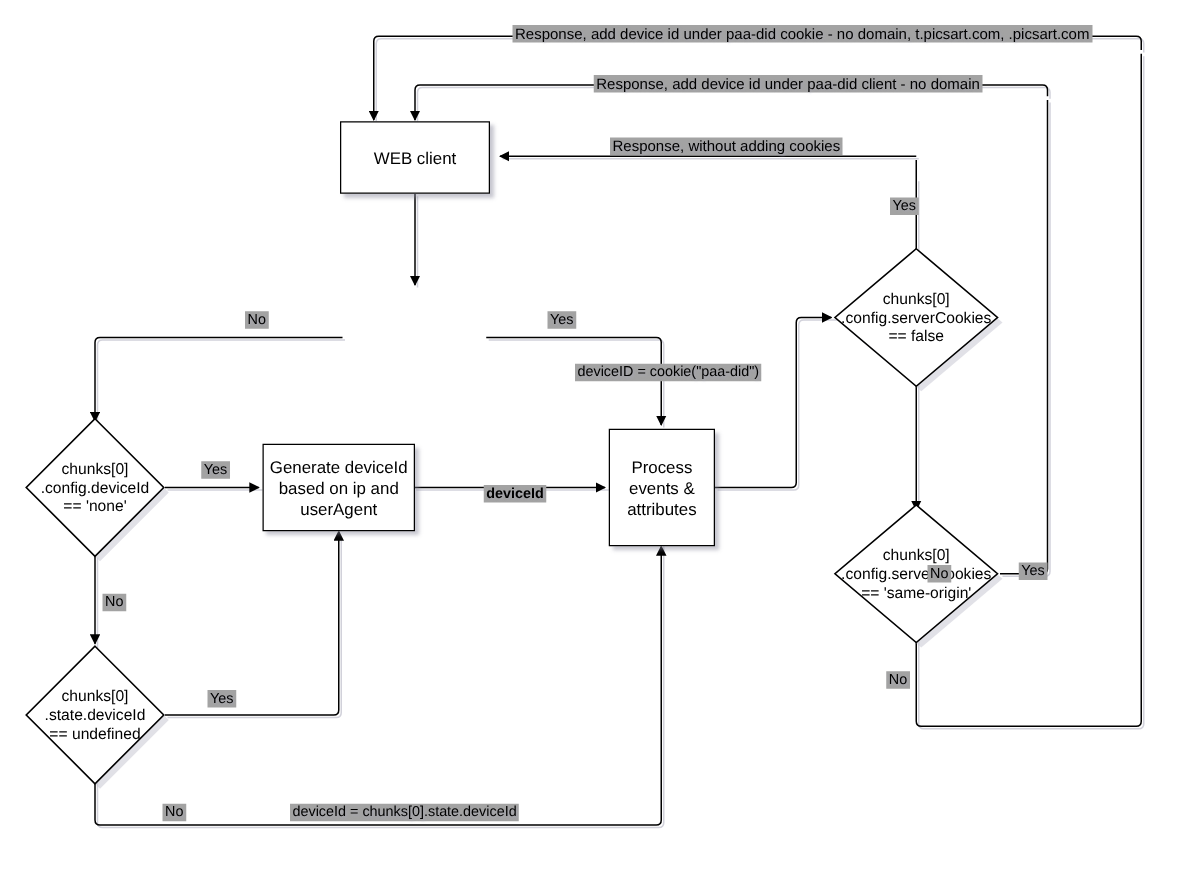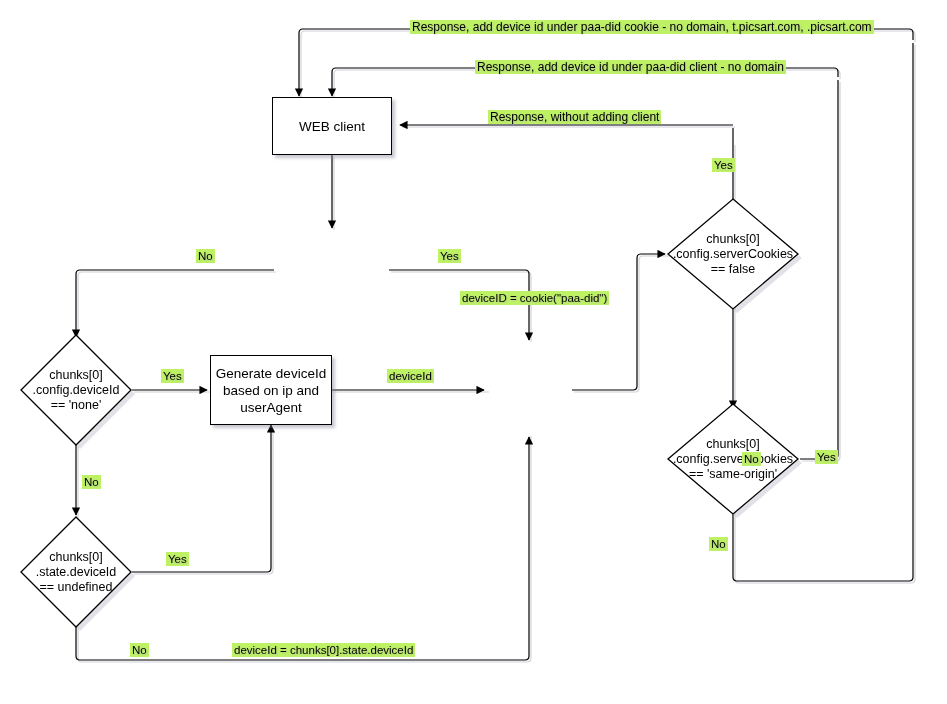--- a/index.html
+++ b/index.html
@@ -81,21 +81,21 @@
     font-size: 12.5px;
     line-height: 15px;
     color: #000000;
     white-space: pre-line;
   }
   .edge-label {
     position: absolute;
     font-size: 11.5px;
     line-height: 14px;
     color: #000000;
-    background: #bef264;
+    background: #a3a3a3;
     padding: 0 2px;
     white-space: nowrap;
     text-shadow: 1px 1px 2px rgba(170,170,190,0.55);
   }
   .edge-label.big {
     font-size: 12px;
   }
 </style>
 </head>
 <body>
@@ -175,20 +175,25 @@
 .config.deviceId
 == 'none'</div>
   </div>
 
   <div class="node box" style="left:210px; top:355px; width:122px; height:70px;">
     <span class="lbl">Generate deviceId
 based on ip and
 userAgent</span>
   </div>
 
+  <div class="node box" style="left:487px; top:343px; width:85px; height:94px;">
+    <span class="lbl">Process
+events &amp;
+attributes</span>
+  </div>
 
   <div class="diamond-wrap" style="left:18px; top:514px; width:116px; height:116px;">
     <svg class="dshape" width="122" height="122" viewBox="0 0 122 122">
       <polygon points="58,3 113,58 58,113 3,58" fill="#c9c9d4" transform="translate(4,4)" opacity="0.55"></polygon>
       <polygon points="58,3 113,58 58,113 3,58" fill="#ffffff" stroke="#000000" stroke-width="1.3"></polygon>
     </svg>
     <div class="dlbl">chunks[0]
 .state.deviceId
 == undefined</div>
   </div>
@@ -210,33 +215,33 @@
     </svg>
     <div class="dlbl">chunks[0]
 .config.serverCookies
 == 'same-origin'</div>
   </div>
 
   <div class="edge-label big" style="left:410px; top:20px;">Response, add device id under paa-did cookie - no domain, t.picsart.com, .picsart.com</div>
 
   <div class="edge-label big" style="left:475px; top:60px;">Response, add device id under paa-did client - no domain</div>
 
-  <div class="edge-label big" style="left:488px; top:110px;">Response, without adding client</div>
+  <div class="edge-label big" style="left:488px; top:110px;">Response, without adding cookies</div>
 
   <div class="edge-label" style="left:196px; top:249px;">No</div>
 
   <div class="edge-label" style="left:438px; top:249px;">Yes</div>
 
   <div class="edge-label" style="left:460px; top:291px;">deviceID = cookie("paa-did")</div>
 
   <div class="edge-label" style="left:161px; top:369px;">Yes</div>
 
   <div class="edge-label" style="left:82px; top:475px;">No</div>
 
-  <div class="edge-label" style="left:387px; top:369px;">deviceId</div>
+  <div class="edge-label" style="left:387px; top:388px;font-weight:bold;">deviceId</div>
 
   <div class="edge-label" style="left:166px; top:552px;">Yes</div>
 
   <div class="edge-label" style="left:130px; top:643px;">No</div>
 
   <div class="edge-label" style="left:232px; top:643px;">deviceId = chunks[0].state.deviceId</div>
 
   <div class="edge-label" style="left:712px; top:158px;">Yes</div>
 
   <div class="edge-label" style="left:742px; top:452px;">No</div>

